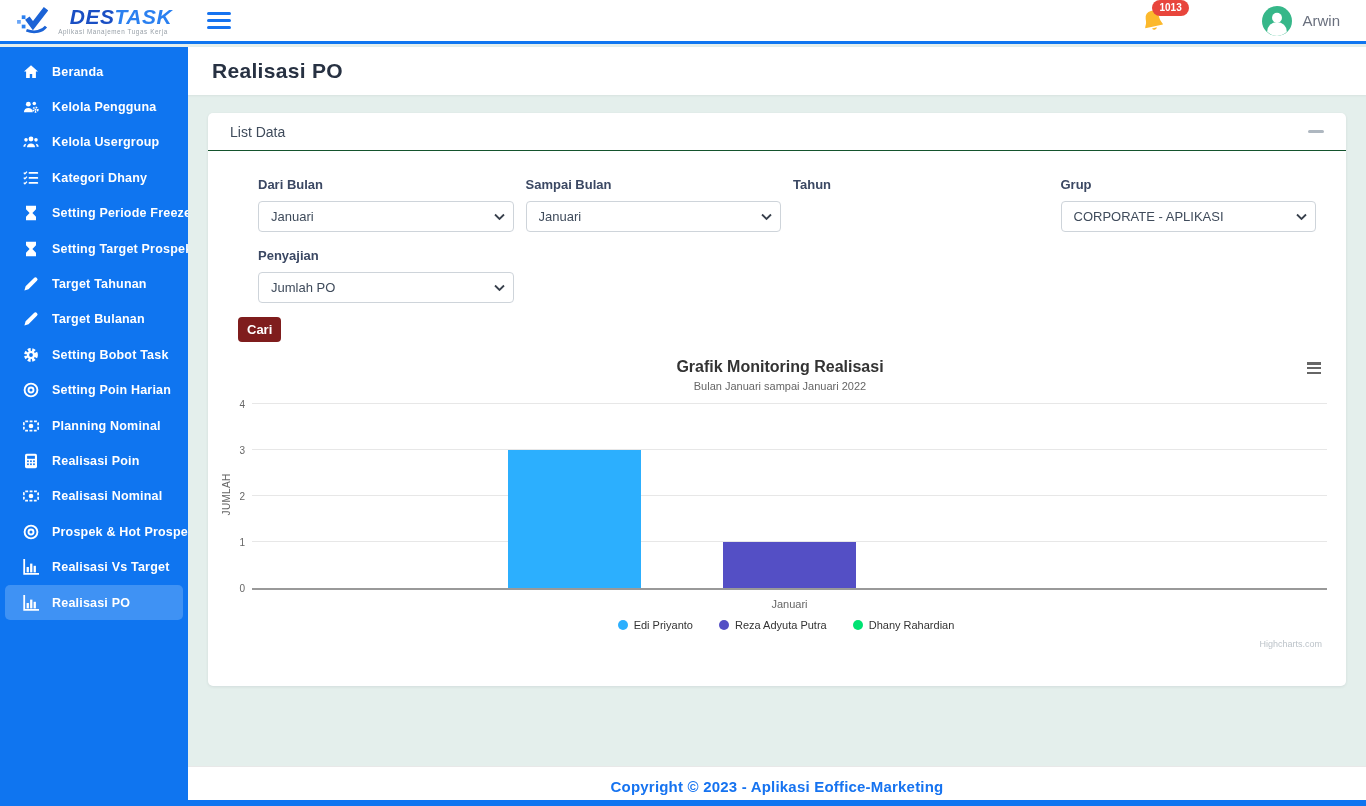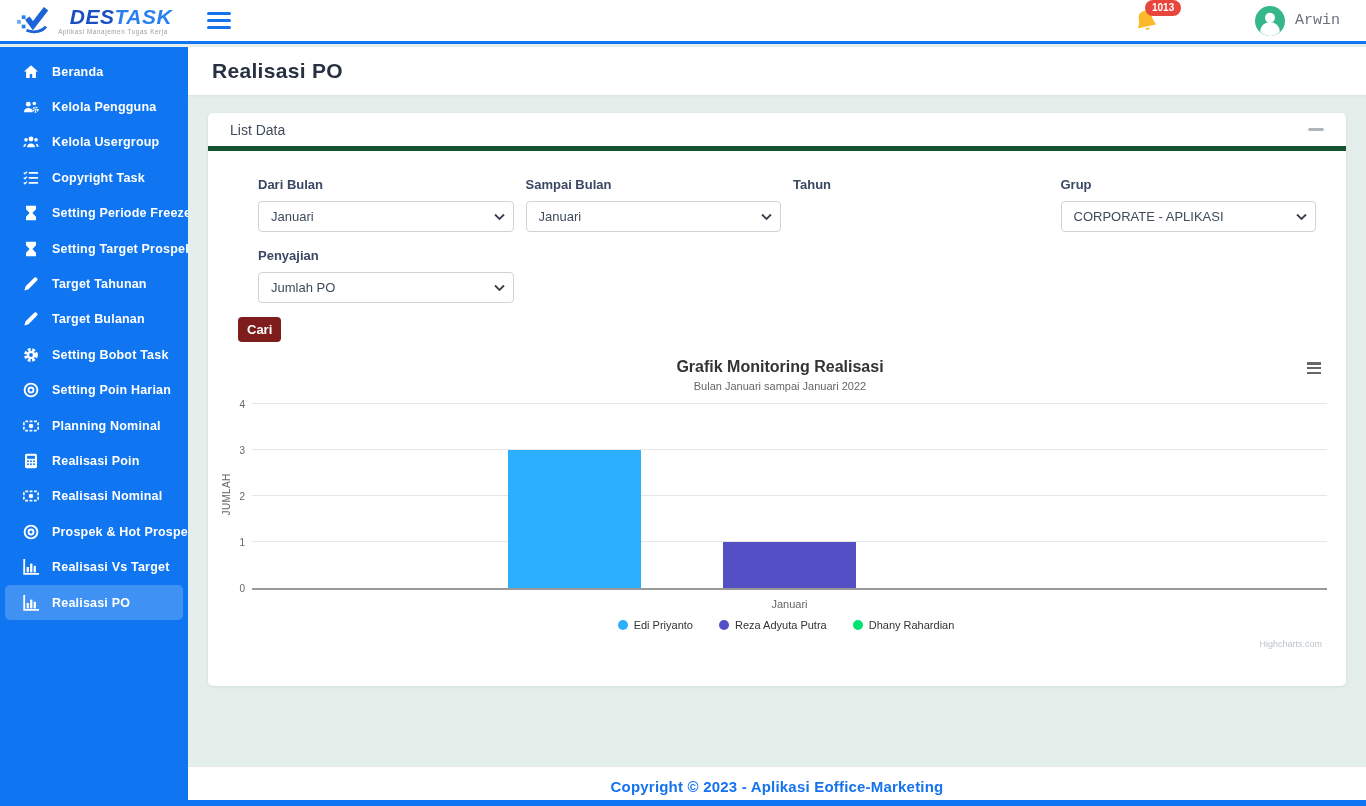--- a/index.html
+++ b/index.html
@@ -27,21 +27,21 @@
   .topbar-right { margin-left:auto; display:flex; align-items:center; margin-right:26px; }
   .bell-wrap { position:relative; margin-right:96px; cursor:pointer; background:none; border:none; }
   .bell-wrap svg { width:26px; height:26px; transform:rotate(-12deg); display:block; }
   .badge {
     position:absolute; top:-8px; left:12px;
     background:#e8453c; color:#fff; font-size:10px; font-weight:700;
     padding:2px 7px; border-radius:9px; line-height:1.2; white-space:nowrap;
   }
   .avatar { width:30px; height:30px; margin-right:10px; cursor:pointer; background:none; border:none; }
   .avatar svg { width:30px; height:30px; display:block; }
-  .username { font-size:15px; color:#6a707e; cursor:pointer; background:none; border:none; font-family:Liberation Mono, monospace; }
+  .username { font-size:15px; color:#6a707e; cursor:pointer; background:none; border:none; font-family:Liberation Sans, sans-serif; }
   
   .sidebar {
     position:absolute; top:47px; left:0; bottom:0; width:188px;
     background:#0f75f0; z-index:20; padding-top:7px;
   }
   .nav-item {
     display:flex; align-items:center; gap:13px;
     height:35.4px; padding:0 10px 0 22px;
     color:#fff; font-size:12.5px; font-weight:600; letter-spacing:.2px;
     cursor:pointer; white-space:nowrap; overflow:hidden;
@@ -60,21 +60,21 @@
     box-shadow:0 1px 2px rgba(20,30,40,.06);
   }
   .page-title { font-size:21px; color:#273142; font-weight:600; letter-spacing:.3px; }
   .content { flex:1 1 auto; padding:18px 20px; overflow:hidden; }
   .card {
     background:#fff; border-radius:5px;
     box-shadow:0 1px 3px rgba(30,40,50,.09);
   }
   .card-header {
     display:flex; align-items:center; justify-content:space-between;
-    padding:0 22px; height:38px; border-bottom:5px solid #14532d;
+    padding:0 22px; height:38px; border-bottom:1px solid #14532d;
     font-size:14px; color:#3f4b5b;
   }
   .collapse-dash { width:16px; height:3px; background:#aeb7c0; border-radius:2px; border:none; cursor:pointer; }
   .card-body { padding:26px 30px 30px 30px; }
   
   .filters { display:grid; grid-template-columns:repeat(4,1fr); column-gap:12px; row-gap:16px;margin-left:20px; }
   .filter-label { font-size:13px; font-weight:700; color:#3b4863; margin-bottom:9px; }
   .select-wrap { position:relative; }
   .select-wrap select {
     width:100%; height:31px; appearance:none; -webkit-appearance:none;
@@ -200,21 +200,21 @@
       <span class="icon">
         <svg viewBox="0 0 16 16">
           <path d="M.8 2.6l1.1 1.2L4 1.6" fill="none" stroke="#fff" stroke-width="1.3"></path>
           <rect x="5.6" y="2" width="9.6" height="1.8" rx=".9"></rect>
           <path d="M.8 7.6l1.1 1.2L4 6.6" fill="none" stroke="#fff" stroke-width="1.3"></path>
           <rect x="5.6" y="7" width="9.6" height="1.8" rx=".9"></rect>
           <path d="M.8 12.6l1.1 1.2L4 11.6" fill="none" stroke="#fff" stroke-width="1.3"></path>
           <rect x="5.6" y="12" width="9.6" height="1.8" rx=".9"></rect>
         </svg>
       </span>
-      <span class="nav-label">Copyright Task</span>
+      <span class="nav-label">Kategori Dhany</span>
     </div>
     <div class="nav-item">
       <span class="icon">
         <svg viewBox="0 0 14 16">
           <path d="M2 .8h10v3.4L8.4 8 12 11.8v3.4H2v-3.4L5.6 8 2 4.2z"></path>
         </svg>
       </span>
       <span class="nav-label">Setting Periode Freeze</span>
     </div>
     <div class="nav-item">

